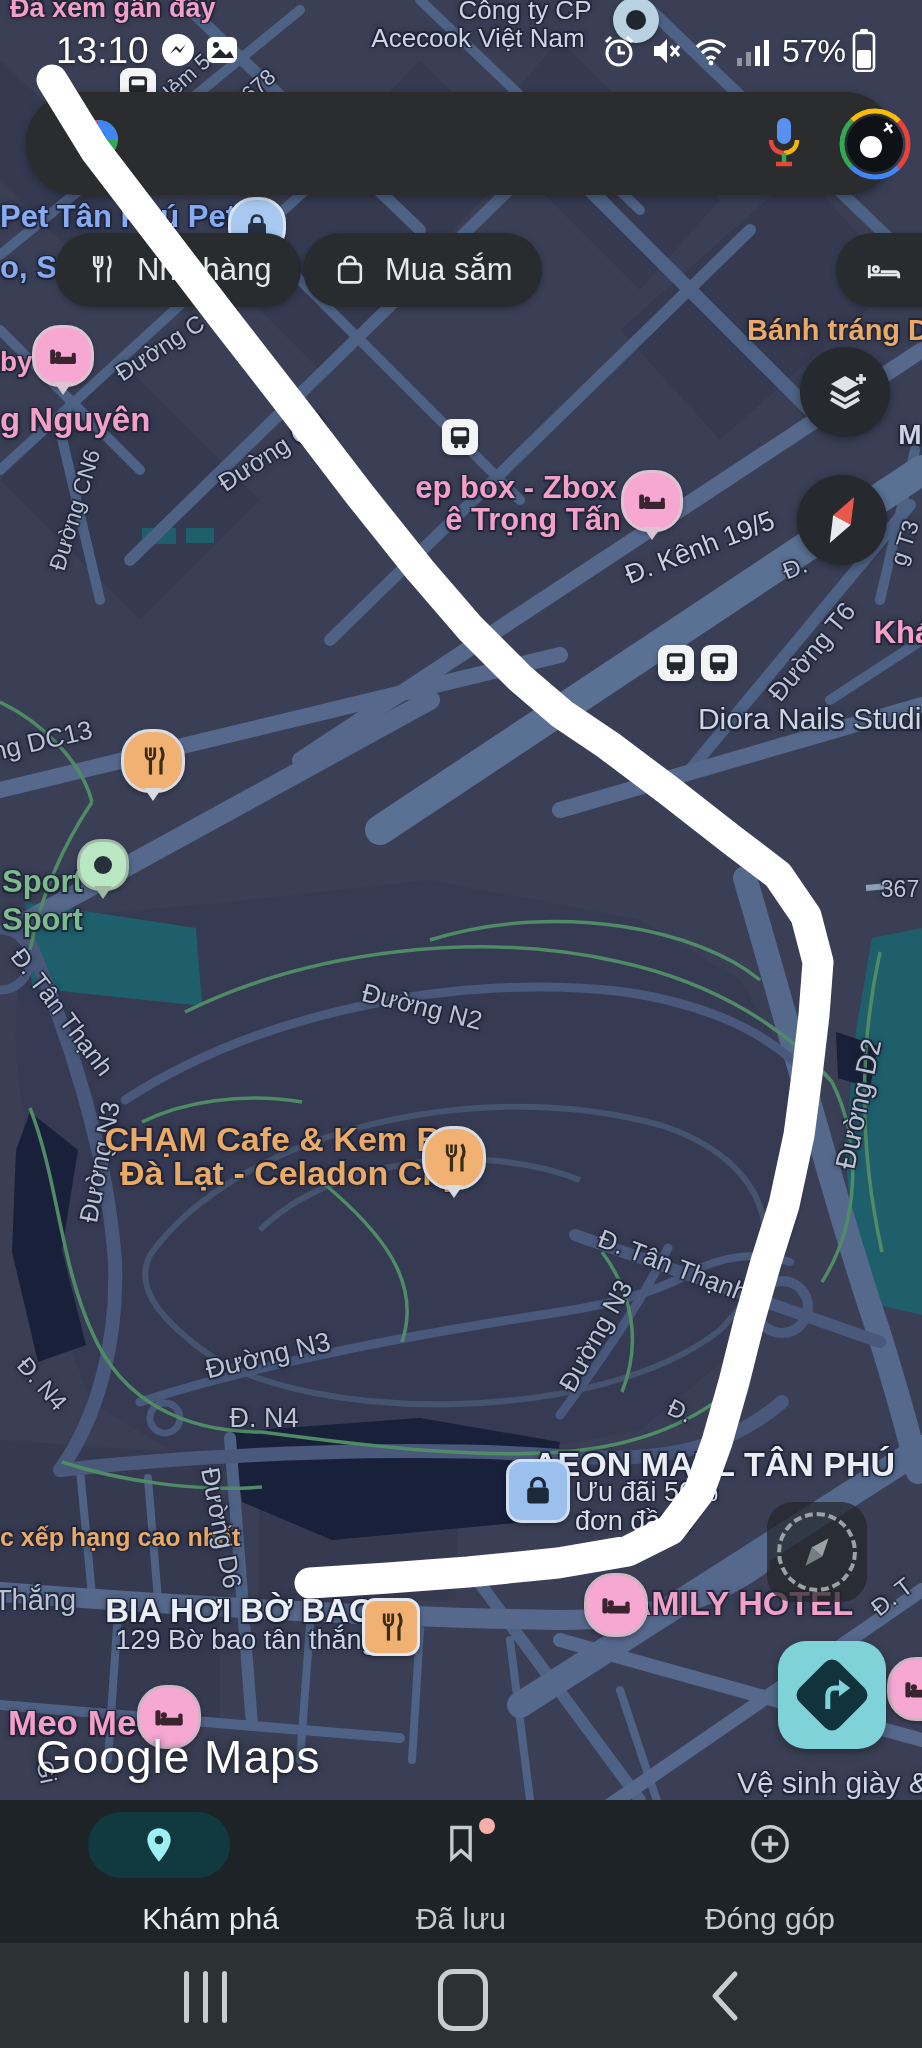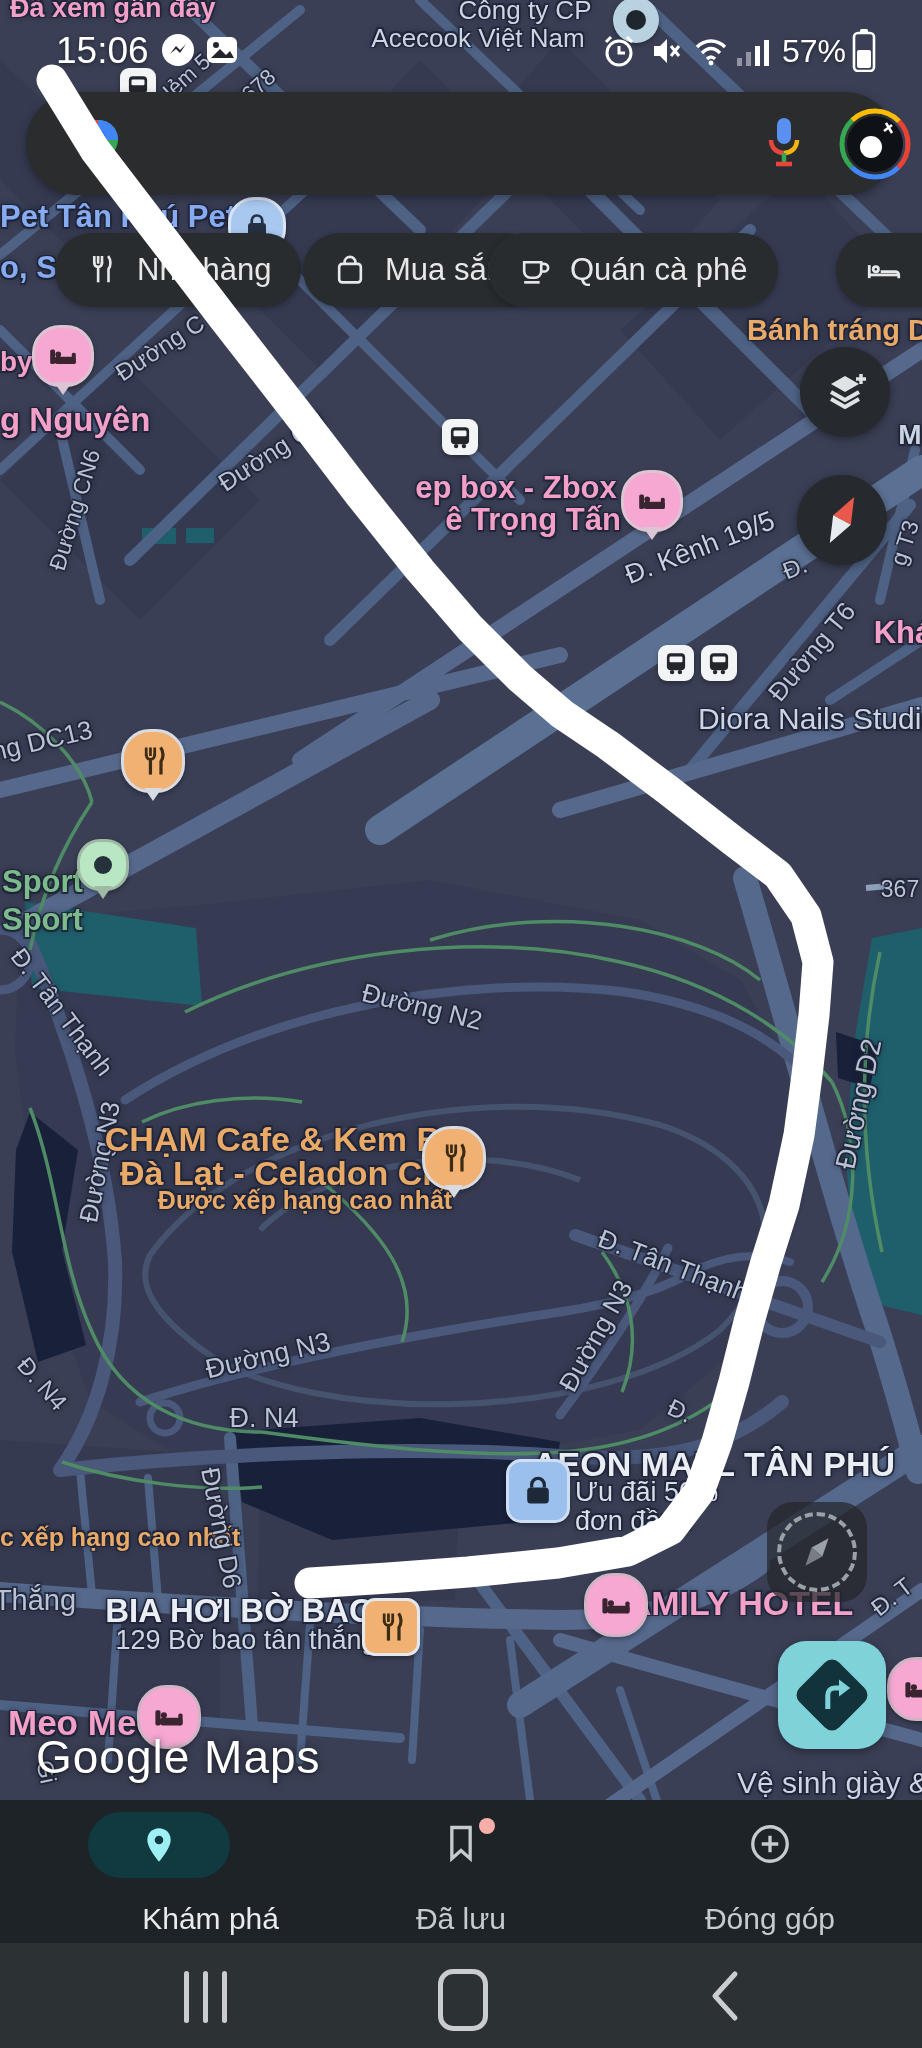--- a/index.html
+++ b/index.html
@@ -189,21 +189,20 @@
       <div class="mlabel" style="left: 818px; top: 719px; font-size: 30px; color: rgb(204, 213, 227); transform: translate(-50%, -50%) rotate(0deg);">Diora Nails Studio</div>
       <div class="mlabel" style="left: 900px; top: 889px; font-size: 23px; color: rgb(185, 195, 212); transform: translate(-50%, -50%) rotate(0deg);">367</div>
       <div class="mlabel" style="left: 42px; top: 741px; font-size: 26px; color: rgb(185, 195, 212); transform: translate(-50%, -50%) rotate(-13deg);">ng DC13</div>
       <div class="mlabel" style="left: 2px; top: 882px; font-size: 31px; color: rgb(124, 187, 140); font-weight: 700; transform: translate(0px, -50%) rotate(0deg);">Sport</div>
       <div class="mlabel" style="left: 2px; top: 920px; font-size: 31px; color: rgb(124, 187, 140); font-weight: 700; transform: translate(0px, -50%) rotate(0deg);">Sport</div>
       <div class="mlabel" style="left: 62px; top: 1012px; font-size: 25px; color: rgb(185, 195, 212); transform: translate(-50%, -50%) rotate(53deg);">Đ. Tân Thạnh</div>
       <div class="mlabel" style="left: 422px; top: 1007px; font-size: 26px; color: rgb(185, 195, 212); transform: translate(-50%, -50%) rotate(14deg);">Đường N2</div>
       <div class="mlabel" style="left: 100px; top: 1162px; font-size: 26px; color: rgb(185, 195, 212); transform: translate(-50%, -50%) rotate(-79deg);">Đường N3</div>
       <div class="mlabel" style="left: 285px; top: 1139px; font-size: 34px; color: rgb(233, 169, 103); font-weight: 700; transform: translate(-50%, -50%) rotate(0deg);">CHẠM Cafe &amp; Kem Bơ</div>
       <div class="mlabel" style="left: 291px; top: 1173px; font-size: 34px; color: rgb(233, 169, 103); font-weight: 700; transform: translate(-50%, -50%) rotate(0deg);">Đà Lạt - Celadon City</div>
-      <div class="mlabel" style="left: 305px; top: 1200px; font-size: 25px; color: rgb(233, 169, 103); font-weight: 700; transform: translate(-50%, -50%) rotate(0deg);">Được xếp hạng cao nhất</div>
       <div class="mlabel" style="left: 673px; top: 1266px; font-size: 26px; color: rgb(185, 195, 212); transform: translate(-50%, -50%) rotate(21deg);">Đ. Tân Thạnh</div>
       <div class="mlabel" style="left: 596px; top: 1336px; font-size: 26px; color: rgb(185, 195, 212); transform: translate(-50%, -50%) rotate(-61deg);">Đường N3</div>
       <div class="mlabel" style="left: 859px; top: 1104px; font-size: 28px; color: rgb(185, 195, 212); transform: translate(-50%, -50%) rotate(-78deg);">Đường D2</div>
       <div class="mlabel" style="left: 268px; top: 1356px; font-size: 27px; color: rgb(185, 195, 212); transform: translate(-50%, -50%) rotate(-13deg);">Đường N3</div>
       <div class="mlabel" style="left: 42px; top: 1384px; font-size: 24px; color: rgb(185, 195, 212); transform: translate(-50%, -50%) rotate(49deg);">Đ. N4</div>
       <div class="mlabel" style="left: 264px; top: 1418px; font-size: 27px; color: rgb(185, 195, 212); transform: translate(-50%, -50%) rotate(0deg);">Đ. N4</div>
       <div class="mlabel" style="left: 680px; top: 1411px; font-size: 24px; color: rgb(185, 195, 212); transform: translate(-50%, -50%) rotate(25deg);">Đ.</div>
       <div class="mlabel" style="left: 714px; top: 1464px; font-size: 34px; color: rgb(233, 237, 244); font-weight: 700; transform: translate(-50%, -50%) rotate(0deg);">AEON MALL TÂN PHÚ</div>
       <div class="mlabel" style="left: 575px; top: 1492px; font-size: 27px; color: rgb(216, 223, 233); transform: translate(0px, -50%) rotate(0deg);">Ưu đãi 50%</div>
       <div class="mlabel" style="left: 575px; top: 1521px; font-size: 27px; color: rgb(216, 223, 233); transform: translate(0px, -50%) rotate(0deg);">đơn đầu t</div>
@@ -338,21 +337,21 @@
         <svg width="34" height="34" viewBox="0 0 20 20" fill="#3a2430">
           <rect x="2" y="6" width="3" height="9" rx="1"></rect>
           <circle cx="7" cy="9" r="1.8"></circle>
           <rect x="4.5" y="10.5" width="13.5" height="4.5" rx="2"></rect>
           <rect x="15.5" y="8" width="2.5" height="7" rx="1"></rect>
         </svg>
       </div>
     </div>
 
   <div id="statusbar">
-    <div id="clock">15:06</div>
+    <div id="clock">13:10</div>
     <span class="sticon" style="left:160px">
       <svg width="36" height="36" viewBox="0 0 36 36">
           <circle cx="18" cy="18" r="16" fill="#fff"></circle>
           <path d="M10 22 L16 14 L20 18 L26 12 L20 21 L16 17 Z" fill="#22262b"></path>
         </svg>
     </span>
     <span class="sticon" style="left:204px">
       <svg width="36" height="36" viewBox="0 0 36 36">
           <rect x="3" y="5" width="30" height="26" rx="6" fill="#fff"></rect>
           <circle cx="12" cy="13" r="3" fill="#22262b"></circle>
@@ -443,30 +442,20 @@
   </div>
   <div class="chip" style="left:303px">
     <svg width="34" height="34" viewBox="0 0 22 22">
         <g stroke="#e6e8ea" stroke-width="1.7" fill="none">
           <rect x="4" y="7" width="14" height="12" rx="2"></rect>
           <path d="M7.5 7V6a3.5 3.5 0 017 0v1"></path>
         </g>
       </svg>
     <span>Mua sắm</span>
   </div>
-  <div class="chip" style="left:488px">
-    <svg width="34" height="34" viewBox="0 0 22 22">
-        <g stroke="#e6e8ea" stroke-width="1.7" fill="none">
-          <path d="M4 6 H15 V12 a4 4 0 01-4 4 H8 a4 4 0 01-4-4 Z"></path>
-          <path d="M15 7 h2 a2.5 2.5 0 010 5 h-2"></path>
-          <path d="M4 19 H14"></path>
-        </g>
-      </svg>
-    <span>Quán cà phê</span>
-  </div>
   <div class="chip" style="left:836px;min-width:190px">
     <svg width="36" height="36" viewBox="0 0 22 22">
         <g stroke="#e6e8ea" stroke-width="1.7" fill="none">
           <path d="M2 16 V8"></path>
           <circle cx="6" cy="10.5" r="1.6"></circle>
           <path d="M9 12 h9 a2 2 0 012 2 v2"></path>
           <path d="M2 14 h18"></path>
         </g>
       </svg>
     <span>Kh</span>

